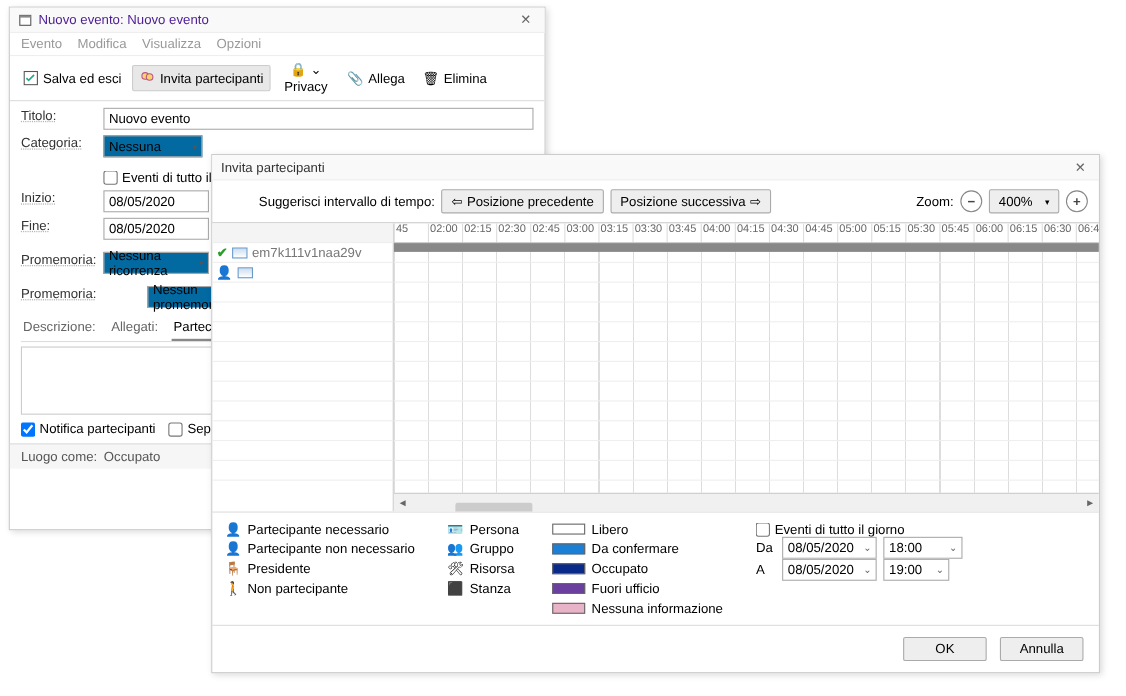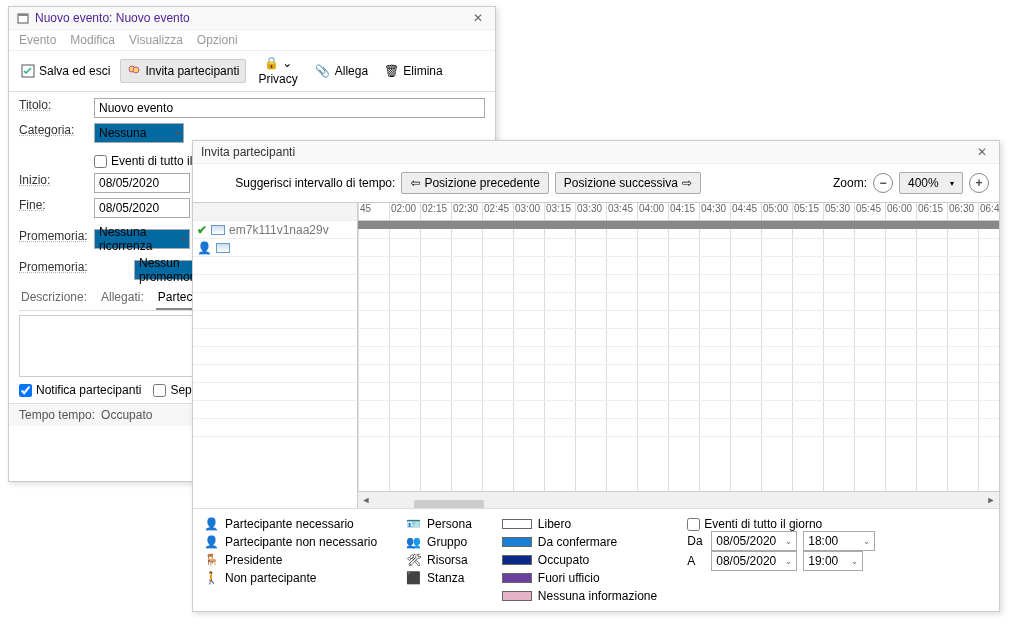--- a/index.html
+++ b/index.html
@@ -180,21 +180,21 @@
           <span>Notifica partecipanti</span>
         </label>
       <label class="chk">
           <input type="checkbox" style="">
           <span>Separ</span>
         </label>
     </div>
   </div>
 
   <div class="statusbar">
-    <span>Tempo tempo:</span>
+    <span>Luogo come:</span>
     <span>Occupato</span>
   </div>
 </div>
 
 <div class="window w2">
   <div class="titlebar">
     <span class="title" style="color:#333;">Invita partecipanti</span>
     <span class="close">✕</span>
   </div>
 
@@ -369,13 +369,17 @@
         <div class="datebox">
             <span>08/05/2020</span>
           </div>
         <div class="datebox" style="width:60px">
             <span>19:00</span>
           </div>
       </div>
     </div>
   </div>
 
+  <div class="btnrow">
+    <div class="dlgbtn">OK</div>
+    <div class="dlgbtn">Annulla</div>
+  </div>
 </div>
 
 </body></html>

